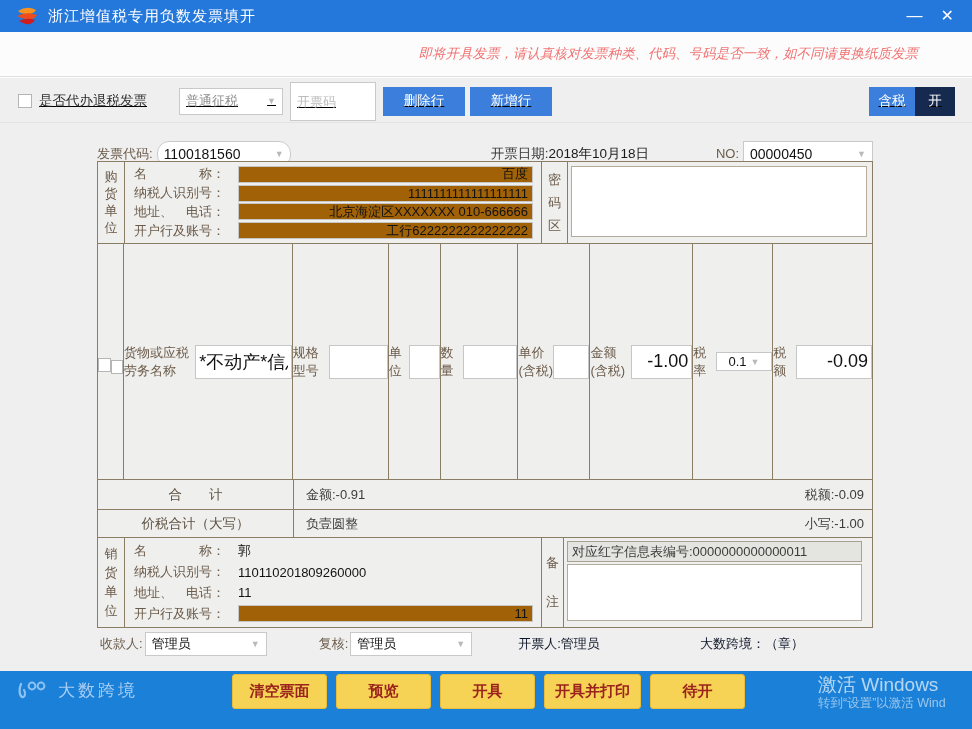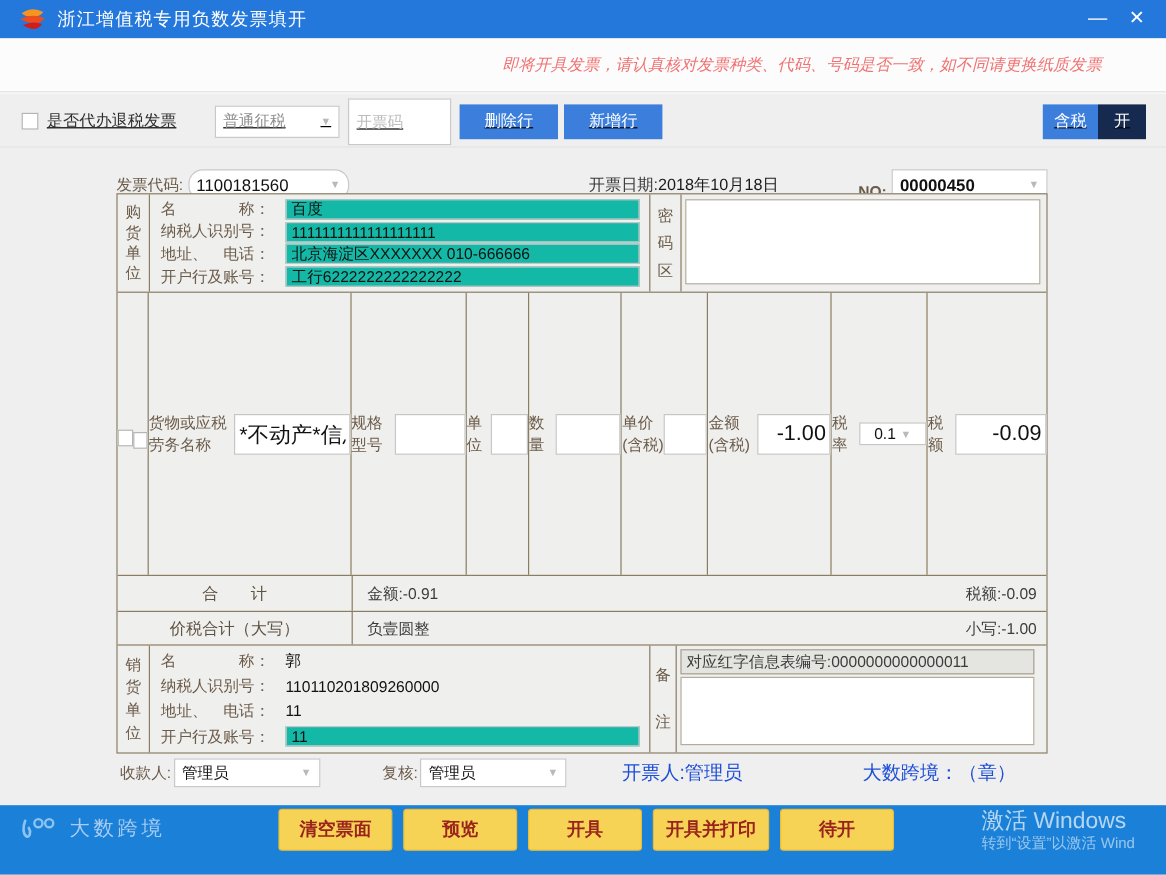--- a/index.html
+++ b/index.html
@@ -37,33 +37,33 @@
   .toggle{margin-left:auto;display:flex;height:29px;}
   .toggle .t1{width:46px;background:#3b7edb;color:#fff;font-size:13.5px;display:flex;align-items:center;justify-content:center;}
   .toggle .t2{width:40px;background:#16294e;color:#fff;font-size:13.5px;display:flex;align-items:center;justify-content:center;}
 
   
   .metarow{position:absolute;top:62px;left:97px;width:776px;height:27px;display:flex;align-items:center;}
   .lbl{font-size:13px;color:#6b5b4a;}
   .meta-select{width:134px;margin-left:4px;height:26px;border-radius:12px;}
   .meta-date{margin-left:200px;font-size:13.5px;color:#3a3a3a;}
   .meta-date b{font-weight:normal;color:#1a1a1a;}
-  .no-block{margin-left:auto;display:flex;align-items:flex-end;font-weight:bold;}
+  .no-block{margin-left:auto;display:flex;align-items:center;}
   .no-select{width:130px;margin-left:4px;height:26px;}
 
   
   .form{position:absolute;top:83px;left:97px;width:776px;border:1px solid #8b7d64;background:#efefed;}
   .sec{display:flex;border-bottom:1px solid #8b7d64;}
   .vside{width:27px;border-right:1px solid #8b7d64;display:flex;flex-direction:column;align-items:center;justify-content:space-around;padding:6px 0;}
   .vside span{font-size:13px;color:#6b5b4a;line-height:14px;}
   .buyer{height:82px;}
   .fields{width:416px;display:flex;flex-direction:column;justify-content:space-around;padding:3px 8px 3px 9px;}
   .f-row{display:flex;align-items:center;height:19px;}
   .f-label{width:104px;font-size:13px;color:#6b5b4a;white-space:pre;flex:none;}
-  .f-input{flex:1;height:17px;border:1px solid #c6c6c6;background:#14b8a6;font-size:13px;color:#111;padding:0 4px;}
+  .f-input{flex:1;height:17px;border:1px solid #c6c6c6;background:#a16207;font-size:13px;color:#111;padding:0 4px;text-align:right;}
   .f-plain{font-size:13px;color:#111;}
   .pwd-side{border-left:1px solid #8b7d64;}
   .pwd-area{flex:1;padding:4px 5px 6px 3px;}
   .pwd-box{width:100%;height:100%;background:#fff;border:1px solid #b3ab9b;}
 
   
   .items{display:flex;height:236px;border-bottom:1px solid #8b7d64;}
   .col{border-right:1px solid #8b7d64;display:flex;flex-direction:row;align-items:center;}
   .col:last-child{border-right:none;}
   .col-head{height:24px;display:flex;align-items:center;justify-content:center;font-size:13px;color:#6b5b4a;}
@@ -86,21 +86,21 @@
   .remark-side{border-left:1px solid #8b7d64;width:23px;}
   .remark-area{flex:1;display:flex;flex-direction:column;padding:3px 6px 6px 3px;}
   .remark-ref{height:21px;background:#e4e4e1;border:1px solid #a9a192;font-size:13px;color:#3c3c3c;padding:0 4px;width:calc(100% - 4px);}
   .remark-box{flex:1;margin-top:2px;background:#fff;border:1px solid #b3ab9b;width:calc(100% - 4px);}
 
   
   .signoff{position:absolute;top:553px;left:97px;width:776px;height:26px;display:flex;align-items:center;}
   .so-label{font-size:13px;color:#6b5b4a;}
   .so-select{width:122px;height:24px;margin-left:2px;}
   .so-select .val{color:#111;font-size:13px;}
-  .so-plain{font-size:16px;color:#1d4ed8;}
+  .so-plain{font-size:13px;color:#0f172a;}
 
   
   .footer{position:absolute;left:0;right:0;bottom:0;height:58px;background:#1a80d8;overflow:hidden;}
   .brand{position:absolute;left:16px;top:6px;display:flex;align-items:center;gap:8px;}
   .brand .brand-name{color:#a9cdf2;font-size:17px;letter-spacing:3px;}
   .f-buttons{position:absolute;left:232px;top:3px;display:flex;gap:9px;}
   .btn-yellow{min-width:95px;height:35px;background:#f7d355;border:1px solid #e9bd3a;border-radius:3px;color:#9b231d;font-size:15px;font-weight:bold;cursor:pointer;padding:0 10px;}
   .watermark{position:absolute;left:818px;top:3px;line-height:1.15;white-space:nowrap;}
   .wm1{color:rgba(255,255,255,0.68);font-size:19px;}
   .wm2{color:rgba(255,255,255,0.55);font-size:12.5px;}

